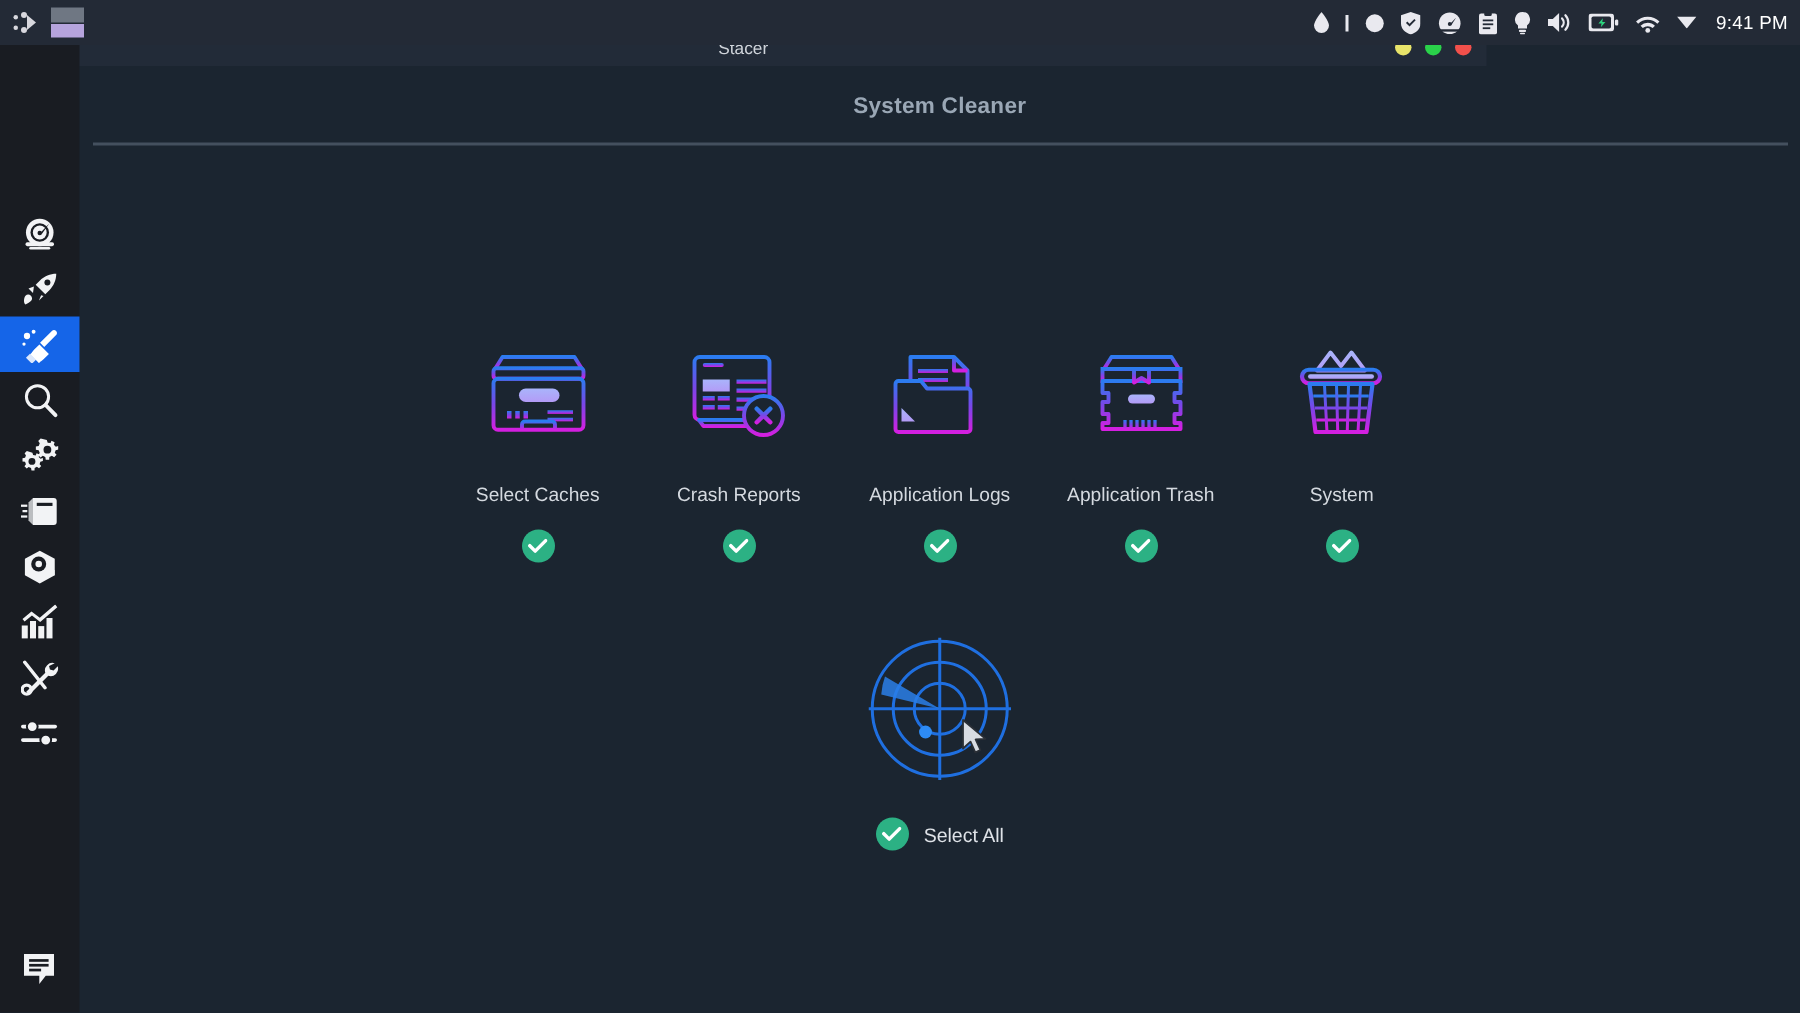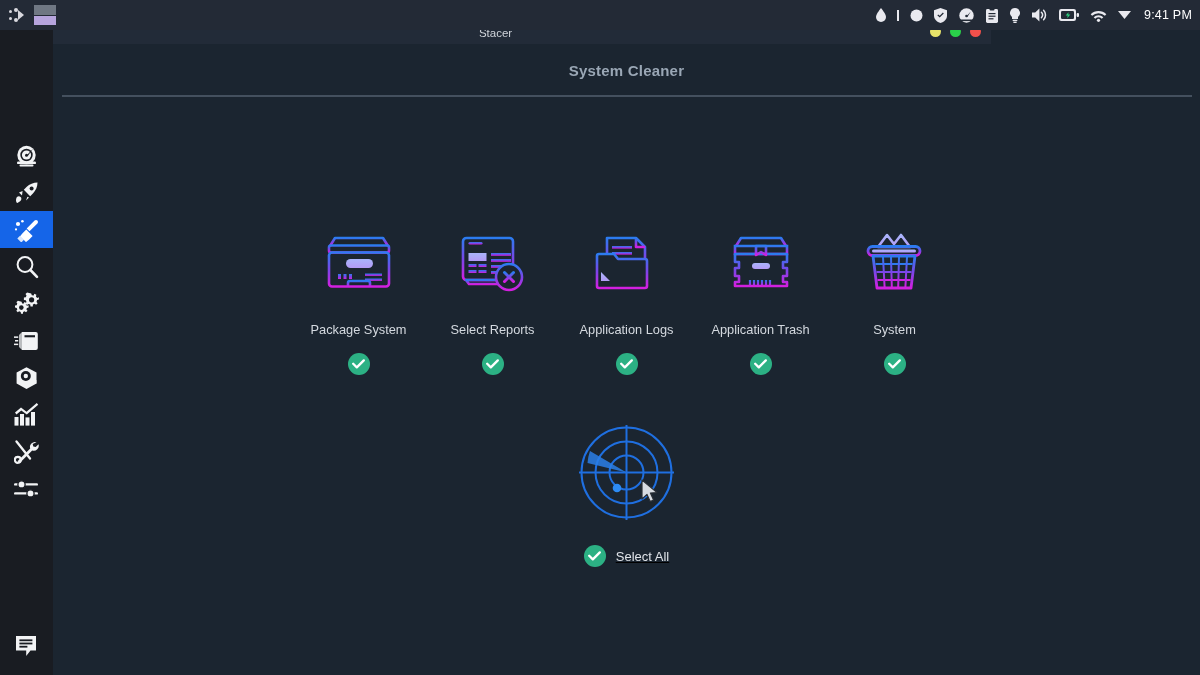--- a/index.html
+++ b/index.html
@@ -93,21 +93,21 @@
   }
   .check{
     margin-top:16px; width:22px; height:22px; border-radius:50%;
     background:#2cb184; display:flex; align-items:center; justify-content:center;
   }
   .check svg{ display:block; }
 
   
   .radar-wrap{
     position:absolute; top:403px; left:0; width:1147px;
-    display:flex; flex-direction:column; align-items:center;text-decoration:underline;
+    display:flex; flex-direction:column; align-items:center;
   }
   .radar{ width:95px; height:95px; position:relative; }
   .cursor{ position:absolute; left:62px; top:54px; }
   .selectall{
     margin-top:25px; display:flex; align-items:center; gap:10px;
   }
   .selectall .check{ margin-top:0; }
   .selectall-label{ font-size:13px; color:#dfe3e8; }
 </style>
 </head>
@@ -375,21 +375,21 @@
           <rect x="5" y="20.5" width="60" height="34" rx="3" fill="none" stroke="url(#grad)" stroke-width="2.6"></rect>
           <rect x="22" y="27" width="27" height="9" rx="4.5" fill="url(#gradFill)"></rect>
           <rect x="14" y="42" width="3" height="5" fill="url(#grad)"></rect>
           <rect x="19.5" y="42" width="3" height="5" fill="url(#grad)"></rect>
           <rect x="25" y="42" width="3" height="5" fill="url(#grad)"></rect>
           <rect x="41" y="41.5" width="17" height="2.4" fill="url(#grad)"></rect>
           <rect x="41" y="46.5" width="17" height="2.4" fill="url(#grad)"></rect>
           <path d="M24 54.5v-3.5a2 2 0 0 1 2-2h18a2 2 0 0 1 2 2v3.5" fill="none" stroke="url(#grad)" stroke-width="2.6"></path>
         </svg>
       </div>
-      <div class="card-label">Package System</div>
+      <div class="card-label">Select Caches</div>
       <div class="check">
         <svg width="13" height="10" viewBox="0 0 13 10">
             <path d="M1.2 4.8 4.8 8.4 11.8 1.4" stroke="#ffffff" stroke-width="2.3" fill="none" stroke-linecap="round" stroke-linejoin="round"></path>
           </svg>
       </div>
     </div>
 
     <div class="card">
       <div class="card-ico">
         <svg width="70" height="62" viewBox="0 0 70 62">
@@ -403,21 +403,21 @@
           <rect x="20.5" y="38" width="8" height="3" fill="url(#grad)"></rect>
           <rect x="33" y="21" width="20" height="2.8" fill="url(#grad)"></rect>
           <rect x="33" y="27" width="20" height="2.8" fill="url(#grad)"></rect>
           <rect x="33" y="33" width="20" height="2.8" fill="url(#grad)"></rect>
           <rect x="33" y="39" width="14" height="2.8" fill="url(#grad)"></rect>
           <path d="M8 48h44l-3 4H11z" fill="none" stroke="url(#grad)" stroke-width="2.6" stroke-linejoin="round"></path>
           <circle cx="51" cy="45" r="13" fill="#1b2530" stroke="url(#grad)" stroke-width="2.6"></circle>
           <path d="M46.5 40.5l9 9M55.5 40.5l-9 9" stroke="url(#grad)" stroke-width="3" stroke-linecap="round"></path>
         </svg>
       </div>
-      <div class="card-label">Select Reports</div>
+      <div class="card-label">Crash Reports</div>
       <div class="check">
         <svg width="13" height="10" viewBox="0 0 13 10">
             <path d="M1.2 4.8 4.8 8.4 11.8 1.4" stroke="#ffffff" stroke-width="2.3" fill="none" stroke-linecap="round" stroke-linejoin="round"></path>
           </svg>
       </div>
     </div>
 
     <div class="card">
       <div class="card-ico">
         <svg width="70" height="62" viewBox="0 0 70 62">

